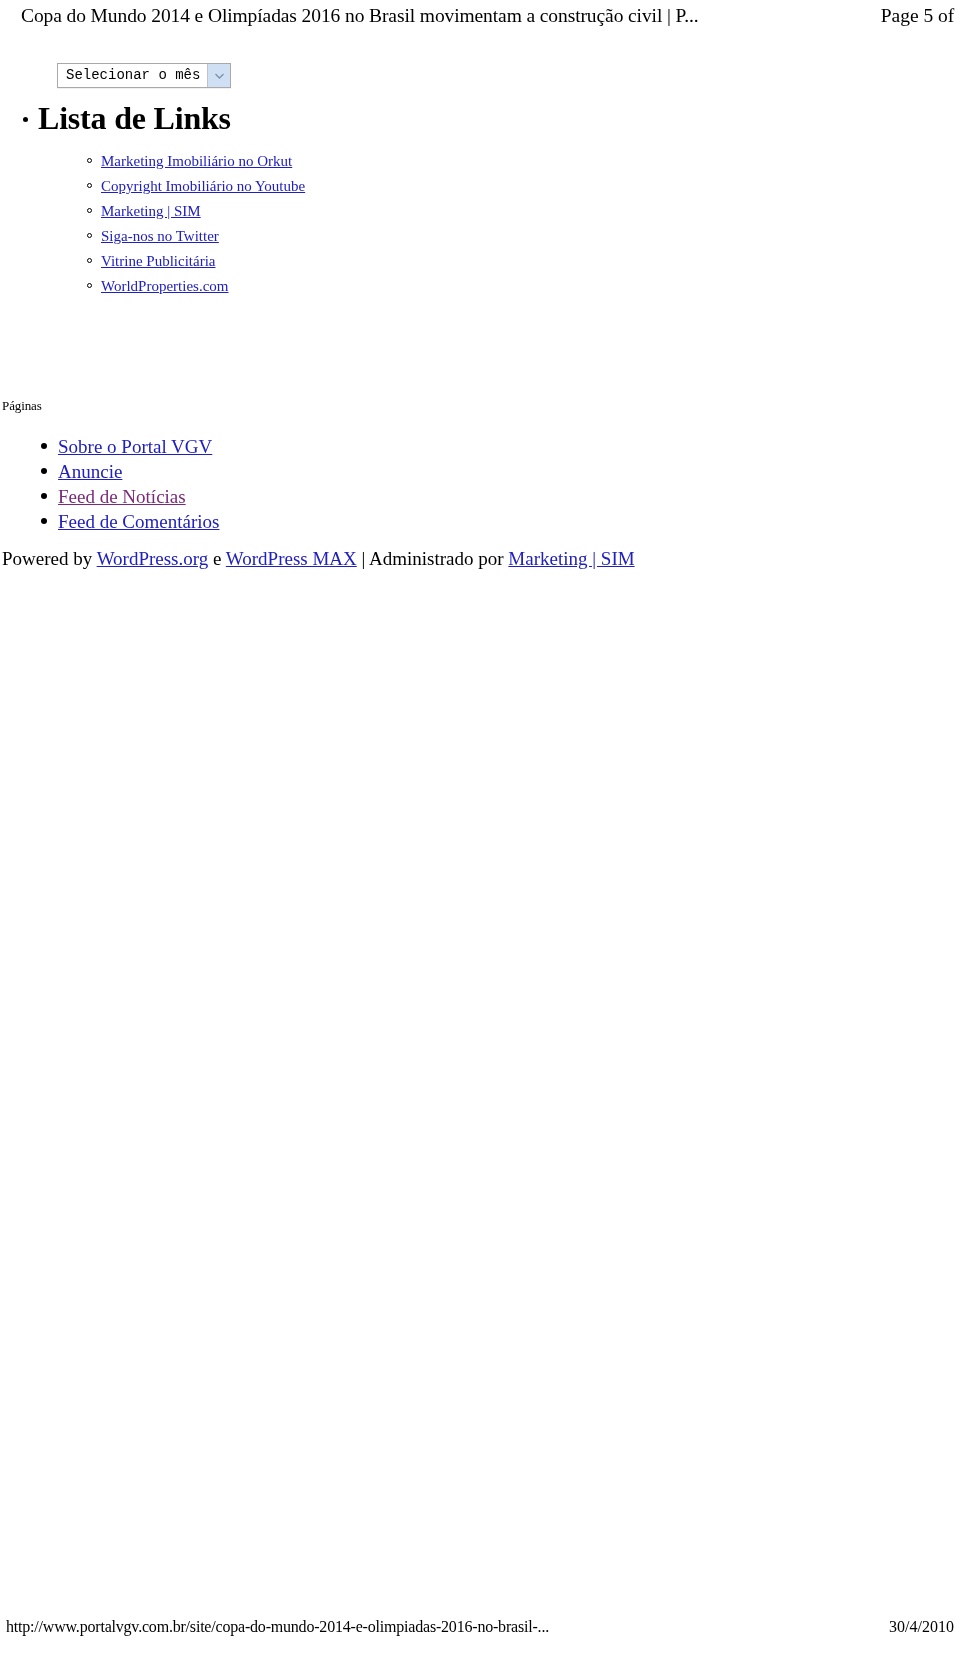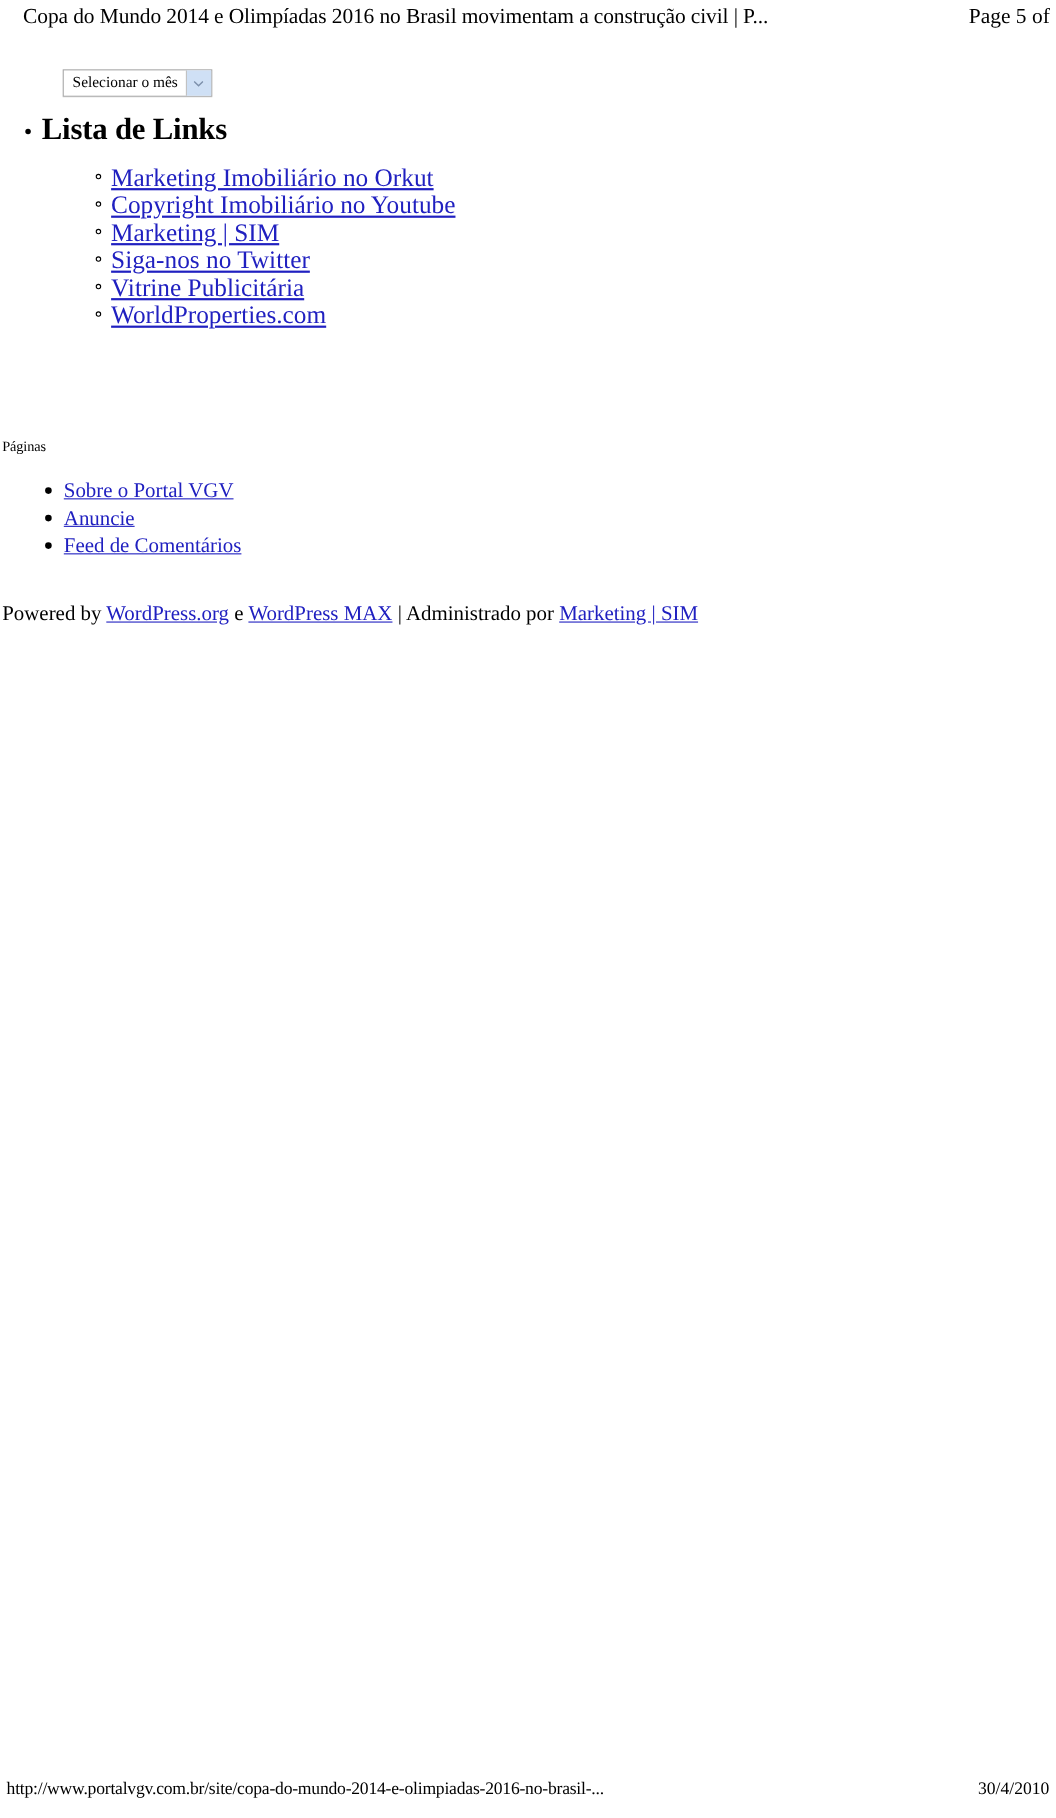--- a/index.html
+++ b/index.html
@@ -44,21 +44,21 @@
   .month-select {
     display: inline-flex;
     align-items: stretch;
     border: 1px solid #a9a9a9;
     background: #ffffff;
     height: 25px;
     box-sizing: border-box;
     box-shadow: 0 1px 0 rgba(0,0,0,0.06);
   }
   .month-select .sel-label {
-    font-family: Liberation Serif, serif;
+    font-family: Liberation Mono, monospace;
     font-size: 14px;
     line-height: 23px;
     padding: 0 7px 0 8px;
     color: #000;
     white-space: nowrap;
   }
   .month-select .sel-arrow {
     width: 22px;
     background: #cfe0f5;
     border-left: 1px solid #c2c2c2;
@@ -88,35 +88,35 @@
     content: "";
     position: absolute;
     left: -15px;
     top: 17px;
     width: 5px;
     height: 5px;
     border-radius: 50%;
     background: #000;
   }
   .widget-title {
-    font-size: 28px;
+    font-size: 32px;
     font-weight: bold;
     line-height: 36px;
     margin: 0;
     letter-spacing: -0.2px;
   }
   ul.lvl2 {
     margin: 13px 0 0 0;
     padding: 0 0 0 63px;
     list-style: none;
   }
   ul.lvl2 > li {
     position: relative;
     line-height: 25px;
-    font-size: 23px;
+    font-size: 15px;
   }
   ul.lvl2 > li::before {
     content: "";
     position: absolute;
     left: -14px;
     top: 9px;
     width: 5px;
     height: 5px;
     border-radius: 50%;
     border: 1px solid #000;
@@ -250,20 +250,23 @@
 <div class="widget-pages">
   <h3 class="pages-heading">Páginas</h3>
   <ul class="pages-list">
     <li>
       <a class="lnk" href="#">Sobre o Portal VGV</a>
     </li>
     <li>
       <a class="lnk" href="#">Anuncie</a>
     </li>
     <li>
+      <a class="lnk visited" href="#">Feed de Notícias</a>
+    </li>
+    <li>
       <a class="lnk" href="#">Feed de Comentários</a>
     </li>
   </ul>
 </div>
 
 <div class="site-footer">
   <div class="fline">
     <span>Powered by </span><a class="lnk" href="#">WordPress.org</a><span> e </span><a class="lnk" href="#">WordPress MAX</a><span> | Administrado por </span><a class="lnk" href="#">Marketing | SIM</a>
   </div>
 </div>

